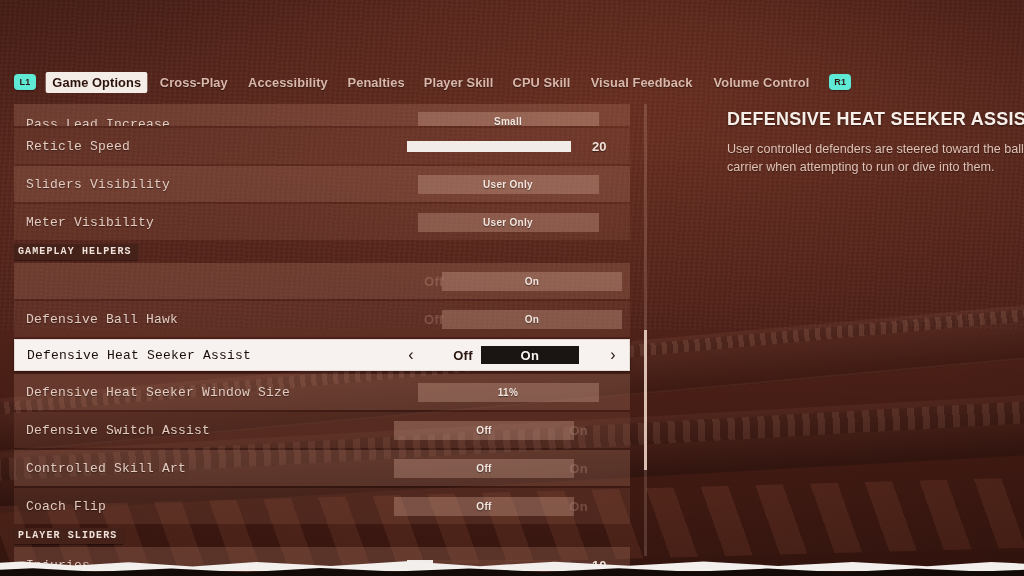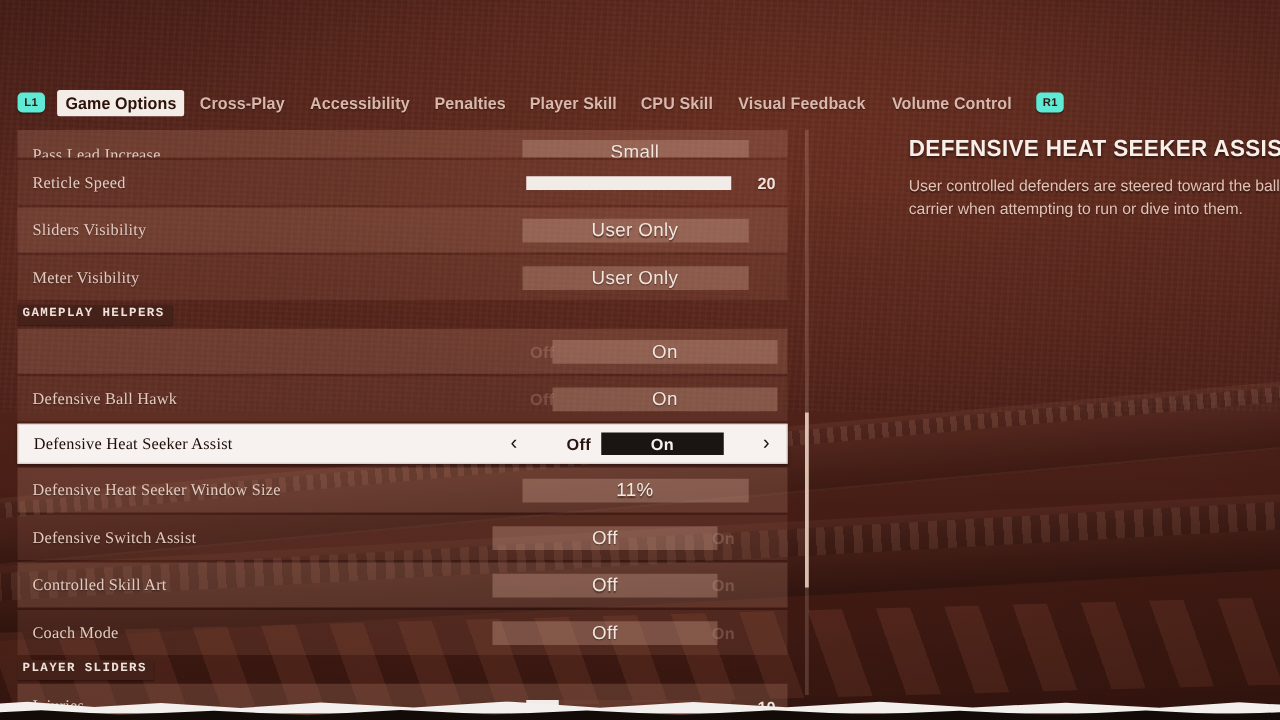--- a/index.html
+++ b/index.html
@@ -167,21 +167,21 @@
   .row.clipped-top {
     height: 22px;
     align-items: flex-end;
     overflow: hidden;
   }
   .row.clipped-top .row-label,
   .row.clipped-top .opt-pill { transform: translateY(6px); }
   .row.clipped-bottom { overflow: hidden; }
 
   .row-label {
-    font-family: Liberation Serif, serif;
+    font-family: Liberation Mono, monospace;
     font-size: 13px;
     font-weight: 400;
     color: #e3cbc0;
     letter-spacing: 0.2px;
     white-space: nowrap;
     text-shadow: 0 1px 1px rgba(0,0,0,0.4);
     flex: 0 0 auto;
   }
   .row-ctrl {
     position: absolute;
@@ -195,43 +195,43 @@
 
   
   .opt-pill {
     width: 181px;
     height: 19px;
     background: rgba(221,178,160,0.30);
     display: flex;
     align-items: center;
     justify-content: center;
     font-family: "Liberation Sans Narrow", "Liberation Sans", sans-serif;
-    font-size: 15px;
-    font-weight: 400;
+    font-size: 10px;
+    font-weight: 700;
     color: #f3e6de;
     letter-spacing: 0.3px;
     text-shadow: 0 1px 1px rgba(0,0,0,0.45);
   }
   .opt-pill.align-right { justify-content: center; margin-left: 48px; }
   .opt-pill.align-left  { justify-content: center; margin-right: 48px; }
   .ghost-opt {
     position: absolute;
     font-family: "Liberation Sans Narrow", "Liberation Sans", sans-serif;
     font-size: 13px;
     font-weight: 700;
     color: rgba(190,150,135,0.33);
     letter-spacing: 0.3px;
   }
   .ghost-opt.on-side  { right: 34px; }
   .ghost-opt.off-side { left: 30px; }
 
   
   .slider-wrap {
     position: absolute;
-    left: 407px; right: 8px;
+    left: 393px; right: 8px;
     display: flex;
     align-items: center;
     gap: 0;
   }
   .slider-track {
     position: relative;
     width: 164px;
     height: 11px;
     background: rgba(120,72,58,0.35);
   }
@@ -513,21 +513,21 @@
 
     <div class="row">
       <span class="row-label">Controlled Skill Art</span>
       <div class="row-ctrl">
         <div class="opt-pill align-left">Off</div>
         <span class="ghost-opt on-side">On</span>
       </div>
     </div>
 
     <div class="row alt">
-      <span class="row-label">Coach Mode</span>
+      <span class="row-label">Coach Flip</span>
       <div class="row-ctrl">
         <div class="opt-pill align-left">Off</div>
         <span class="ghost-opt on-side">On</span>
       </div>
     </div>
 
     <div class="section-head">
       <span class="section-badge">Player Sliders</span>
     </div>
 

